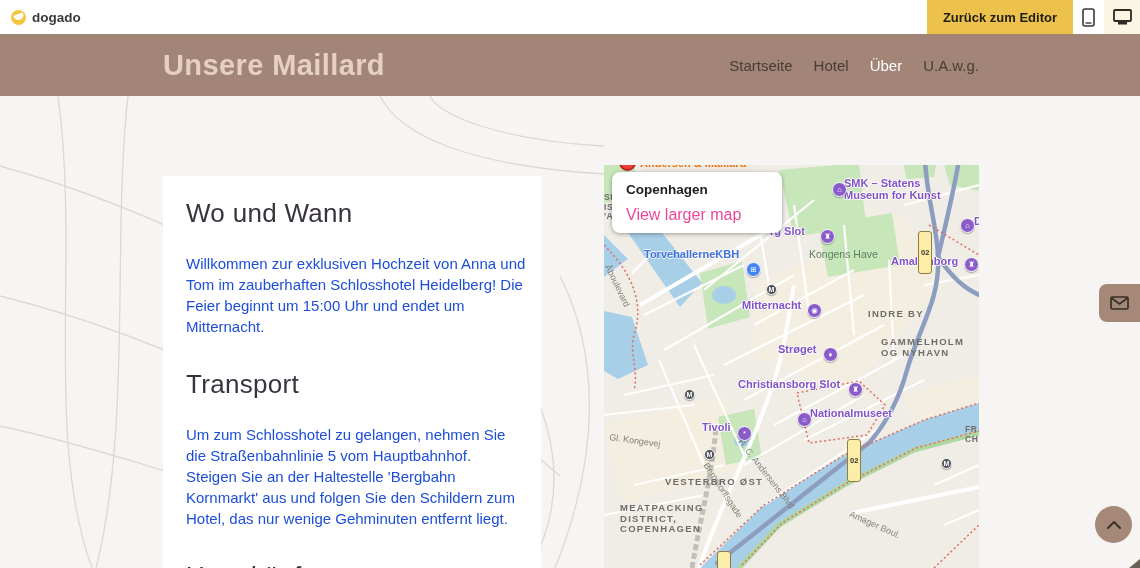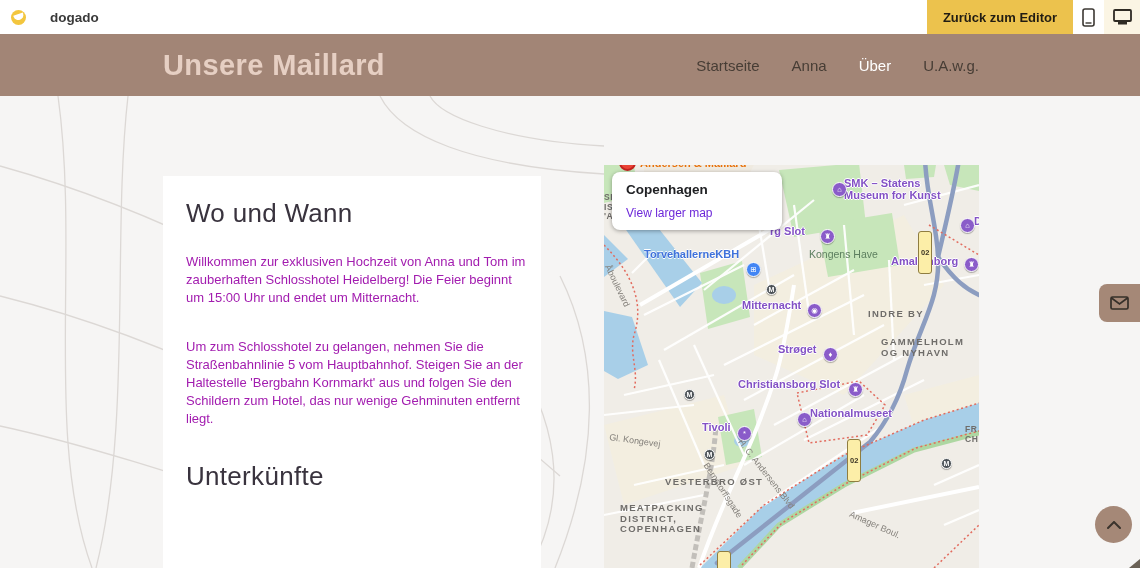--- a/index.html
+++ b/index.html
@@ -2,49 +2,49 @@
 <html><head>
 <meta charset="utf-8">
 <style>
   html,body{margin:0;padding:0;background:#fff;}
   .stage{position:relative;width:1140px;height:568px;overflow:hidden;background:#fff;
          font-family:"Liberation Sans",sans-serif;}
 
   
   .topbar{position:absolute;top:0;left:0;right:0;height:34px;background:#fff;z-index:40;
           display:flex;align-items:center;}
-  .brand{display:flex;align-items:center;gap:24px;margin-left:11px;cursor:pointer;}
+  .brand{display:flex;align-items:center;gap:6px;margin-left:11px;cursor:pointer;}
   .brand-icon{width:15px;height:15px;border-radius:50%;background:#f3c63e;position:relative;overflow:hidden;}
   .brand-icon::after{content:'';position:absolute;left:3px;top:4px;width:10px;height:6px;
           background:#fff;border-radius:0 0 10px 10px;transform:rotate(-18deg);}
   .brand-name{font-size:13.5px;font-weight:700;color:#3a3a3a;}
   .editor-btn{position:absolute;right:67px;top:0;height:34px;background:#ecc24d;border:none;
           font-family:"Liberation Sans",sans-serif;font-size:13px;font-weight:700;color:#211c13;
           padding:0 16px;cursor:pointer;}
   .device{position:absolute;top:0;height:34px;display:flex;align-items:center;justify-content:center;cursor:pointer;}
   .device-phone{right:36px;width:31px;background:#fff;}
   .device-desktop{right:0;width:36px;background:#fbf5e4;}
 
   
   .header{position:absolute;top:34px;left:0;right:0;height:62px;background:#a28576;z-index:35;
           display:flex;align-items:center;}
   .site-title{margin-left:163px;font-size:29px;font-weight:700;color:#e6cfc3;letter-spacing:.4px;}
-  .nav{margin-left:auto;margin-right:161px;display:flex;gap:32px;font-size:15px;}
+  .nav{margin-left:auto;margin-right:161px;display:flex;gap:21px;font-size:15px;}
   .nav-item{color:#473d35;cursor:pointer;}
   .nav-item.active{color:#ffffff;}
 
   
   .main{position:absolute;top:96px;left:0;right:0;bottom:0;background:#f6f5f4;}
   .bg-curves{position:absolute;inset:0;}
 
   
   .card{position:absolute;left:163px;top:176px;width:378px;height:404px;background:#fff;
         padding:22px 10px 0 23px;box-sizing:border-box;z-index:5;}
   .card h2{font-size:26px;font-weight:400;color:#39333e;margin:0 0 24px;letter-spacing:.3px;}
-  .card p{font-size:13px;line-height:1.4;color:#a21caf;margin:0 0 30px;max-width:340px;}
+  .card p{font-size:15px;line-height:1.4;color:#1d4ed8;margin:0 0 30px;max-width:340px;}
   .card section + section h2{margin-top:32px;}
 
   
   .map{position:absolute;left:604px;top:165px;width:375px;height:403px;overflow:hidden;
        background:#f0ede7;z-index:5;cursor:grab;}
   .map svg{position:absolute;inset:0;}
   .map-label{position:absolute;white-space:pre-line;line-height:1.12;transform-origin:0 0;z-index:6;}
   .poi-purple{color:#8351c5;font-size:11px;font-weight:700;text-shadow:0 1px 0 #fff,0 -1px 0 #fff,1px 0 0 #fff,-1px 0 0 #fff;}
   .poi-blue{color:#3f72db;font-size:11px;font-weight:700;text-shadow:0 1px 0 #fff,0 -1px 0 #fff;}
   .poi-orange{color:#e8710a;font-size:11px;font-weight:700;}
@@ -57,21 +57,21 @@
         display:flex;align-items:center;justify-content:center;color:#fff;font-size:7.5px;z-index:6;}
   .poi-icon.metro{width:11px;height:11px;background:#4c5257;font-size:7px;font-weight:700;border-width:1px;}
   .badge{position:absolute;background:#fceea8;border:1px solid #8f7d40;border-radius:3px;
         font-size:7.5px;font-weight:700;color:#3c3524;padding:16px 2px;line-height:9px;z-index:6;}
   .pin{position:absolute;left:15px;top:-11px;width:17px;height:17px;border-radius:50%;
         background:#ea4335;border:2px solid #c5221f;box-sizing:border-box;z-index:8;}
   .iw{position:absolute;left:8px;top:7px;width:170px;background:#fff;border-radius:8px;
         box-shadow:0 1px 4px rgba(0,0,0,.35);padding:10px 12px 9px 14px;box-sizing:border-box;z-index:9;}
   .iw-title{font-size:13.5px;font-weight:700;color:#202124;}
   .iw-sub{font-size:11.5px;color:#5f6368;margin-top:3px;}
-  .iw-link{font-size:12px;color:#6d28d9;margin-top:9px;display:inline-block;cursor:pointer;text-decoration:none;}
+  .iw-link{font-size:16px;color:#ec4899;margin-top:9px;display:inline-block;cursor:pointer;text-decoration:none;}
 
   
   .contact-tab{position:absolute;left:1099px;top:284px;width:41px;height:38px;background:#a58877;
         border-radius:8px 0 0 8px;display:flex;align-items:center;justify-content:center;z-index:30;cursor:pointer;}
   .scroll-top{position:absolute;left:1095px;top:506px;width:37px;height:37px;border-radius:50%;
         background:#a58877;display:flex;align-items:center;justify-content:center;z-index:30;cursor:pointer;}
   .corner-wedge{position:absolute;right:0;bottom:0;width:0;height:0;border-left:11px solid transparent;
         border-bottom:9px solid #6b6257;z-index:31;}
 </style>
 </head>
@@ -96,21 +96,21 @@
         <rect x="1" y="1" width="17" height="11" rx="1" fill="none" stroke="#2f2b24" stroke-width="1.8"></rect>
         <rect x="5" y="12.5" width="9" height="3" fill="#2f2b24"></rect>
       </svg>
     </div>
   </div>
 
   <div class="header">
     <div class="site-title">Unsere Maillard</div>
     <div class="nav" id="nav">
         <span class="nav-item">Startseite</span>
-        <span class="nav-item">Anna</span>
+        <span class="nav-item">Hotel</span>
         <span class="nav-item active">Über</span>
         <span class="nav-item">U.A.w.g.</span>
       </div>
   </div>
 
   <div class="main">
     <svg class="bg-curves" width="1140" height="472" viewBox="0 0 1140 472">
       <g fill="none" stroke="#dcd8d5" stroke-width="1.3">
         <path d="M128,0 C112,140 132,330 96,472"></path>
         <path d="M58,0 C80,160 44,340 92,472"></path>
@@ -124,20 +124,21 @@
       </g>
     </svg>
   </div>
 
   <div class="card" id="card">
       <section>
         <h2>Wo und Wann</h2>
         <p>Willkommen zur exklusiven Hochzeit von Anna und Tom im zauberhaften Schlosshotel Heidelberg! Die Feier beginnt um 15:00 Uhr und endet um Mitternacht.</p>
       </section>
       <section>
+        <h2>Transport</h2>
         <p>Um zum Schlosshotel zu gelangen, nehmen Sie die Straßenbahnlinie 5 vom Hauptbahnhof. Steigen Sie an der Haltestelle 'Bergbahn Kornmarkt' aus und folgen Sie den Schildern zum Hotel, das nur wenige Gehminuten entfernt liegt.</p>
       </section>
       <section>
         <h2>Unterkünfte</h2>
       </section>
     </div>
 
   <div class="map" id="map">
     <svg width="375" height="403" viewBox="0 0 375 403">
       <rect width="375" height="403" fill="#f0ede7"></rect>

